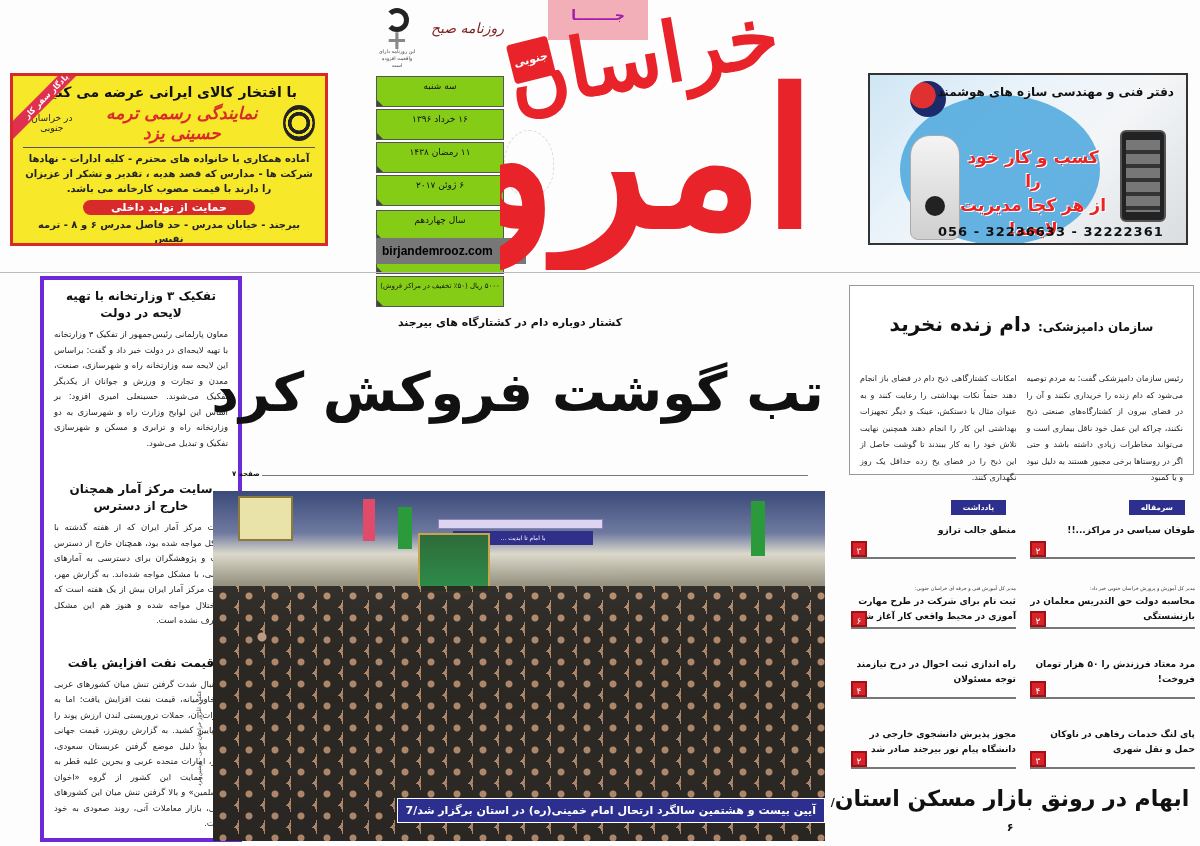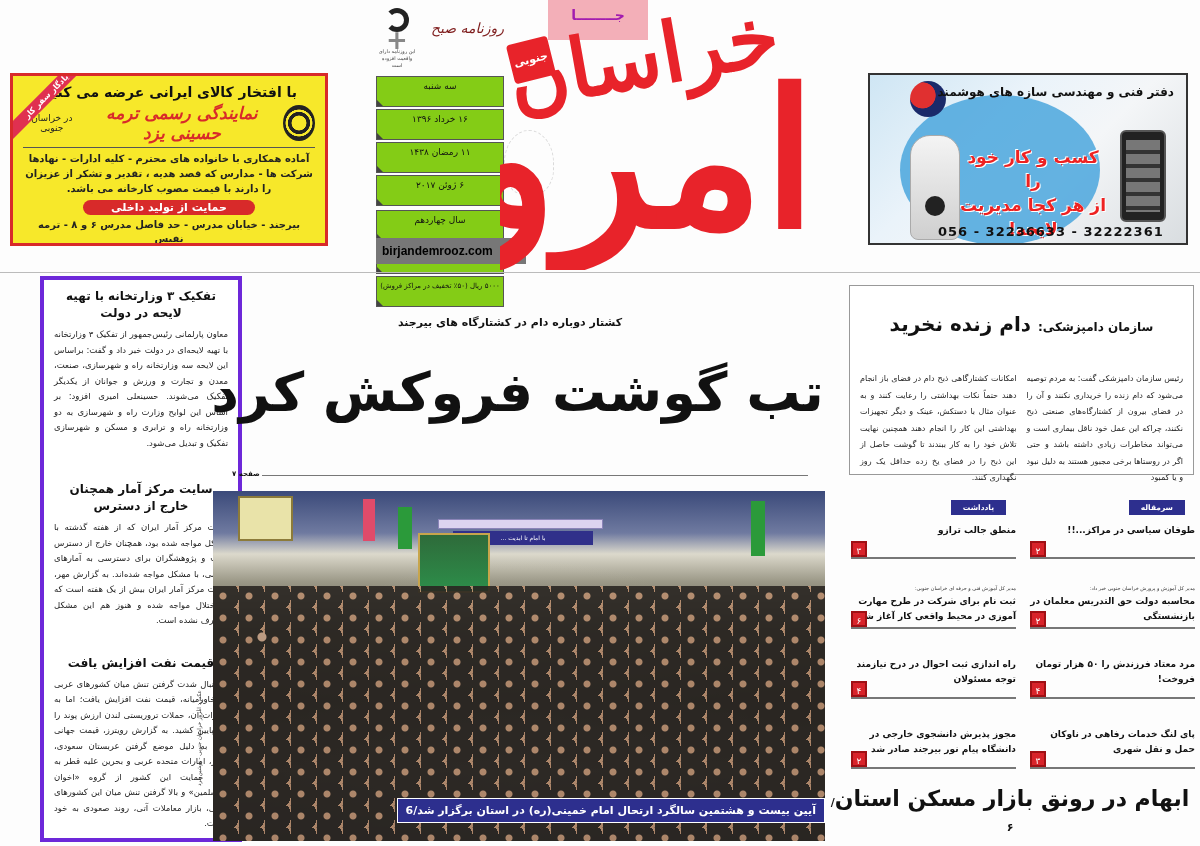--- a/index.html
+++ b/index.html
@@ -188,21 +188,21 @@
 
 <div class="photo">
   <div class="sign"></div>
   <div class="flag1"></div>
   <div class="flag2"></div>
   <div class="flag3"></div>
   <div class="banner"></div>
   <div class="banner2">با امام تا ابدیت ...</div>
   <div class="shrine"></div>
   <div class="crowd"></div>
-  <div class="caption">آیین بیست و هشتمین سالگرد ارتحال امام خمینی(ره) در استان برگزار شد/6</div>
+  <div class="caption">آیین بیست و هشتمین سالگرد ارتحال امام خمینی(ره) در استان برگزار شد/7</div>
 </div>
 <div class="credit">عکس: امروز خراسان جنوبی - نوشین فرد</div>
 
 <div class="feature">
   <h2>
     <span class="lead">سازمان دامپزشکی:</span>
     <span>دام زنده نخرید</span>
   </h2>
   <div class="cols">
     <p>رئیس سازمان دامپزشکی گفت: به مردم توصیه می‌شود که دام زنده را خریداری نکنند و آن را در فضای بیرون از کشتارگاه‌های صنعتی ذبح نکنند، چراکه این عمل خود ناقل بیماری است و می‌تواند مخاطرات زیادی داشته باشد و حتی اگر در روستاها برخی مجبور هستند به دلیل نبود و یا کمبود</p>

